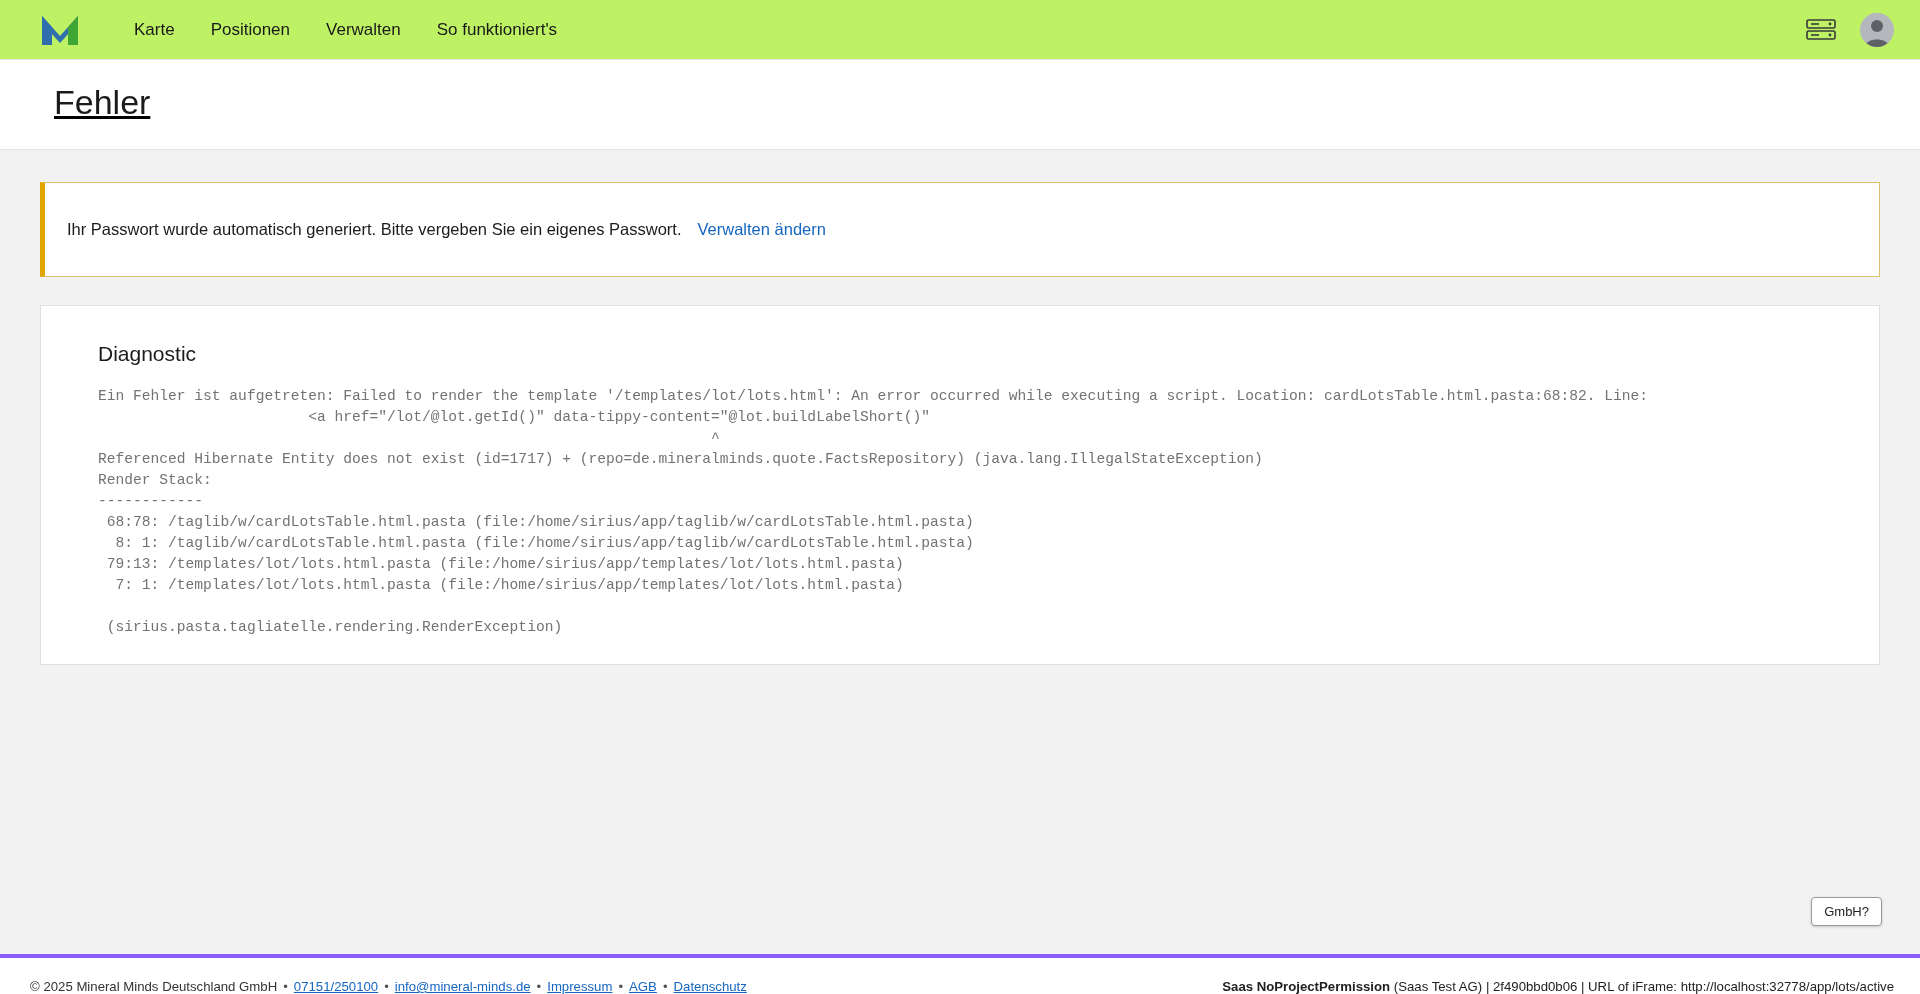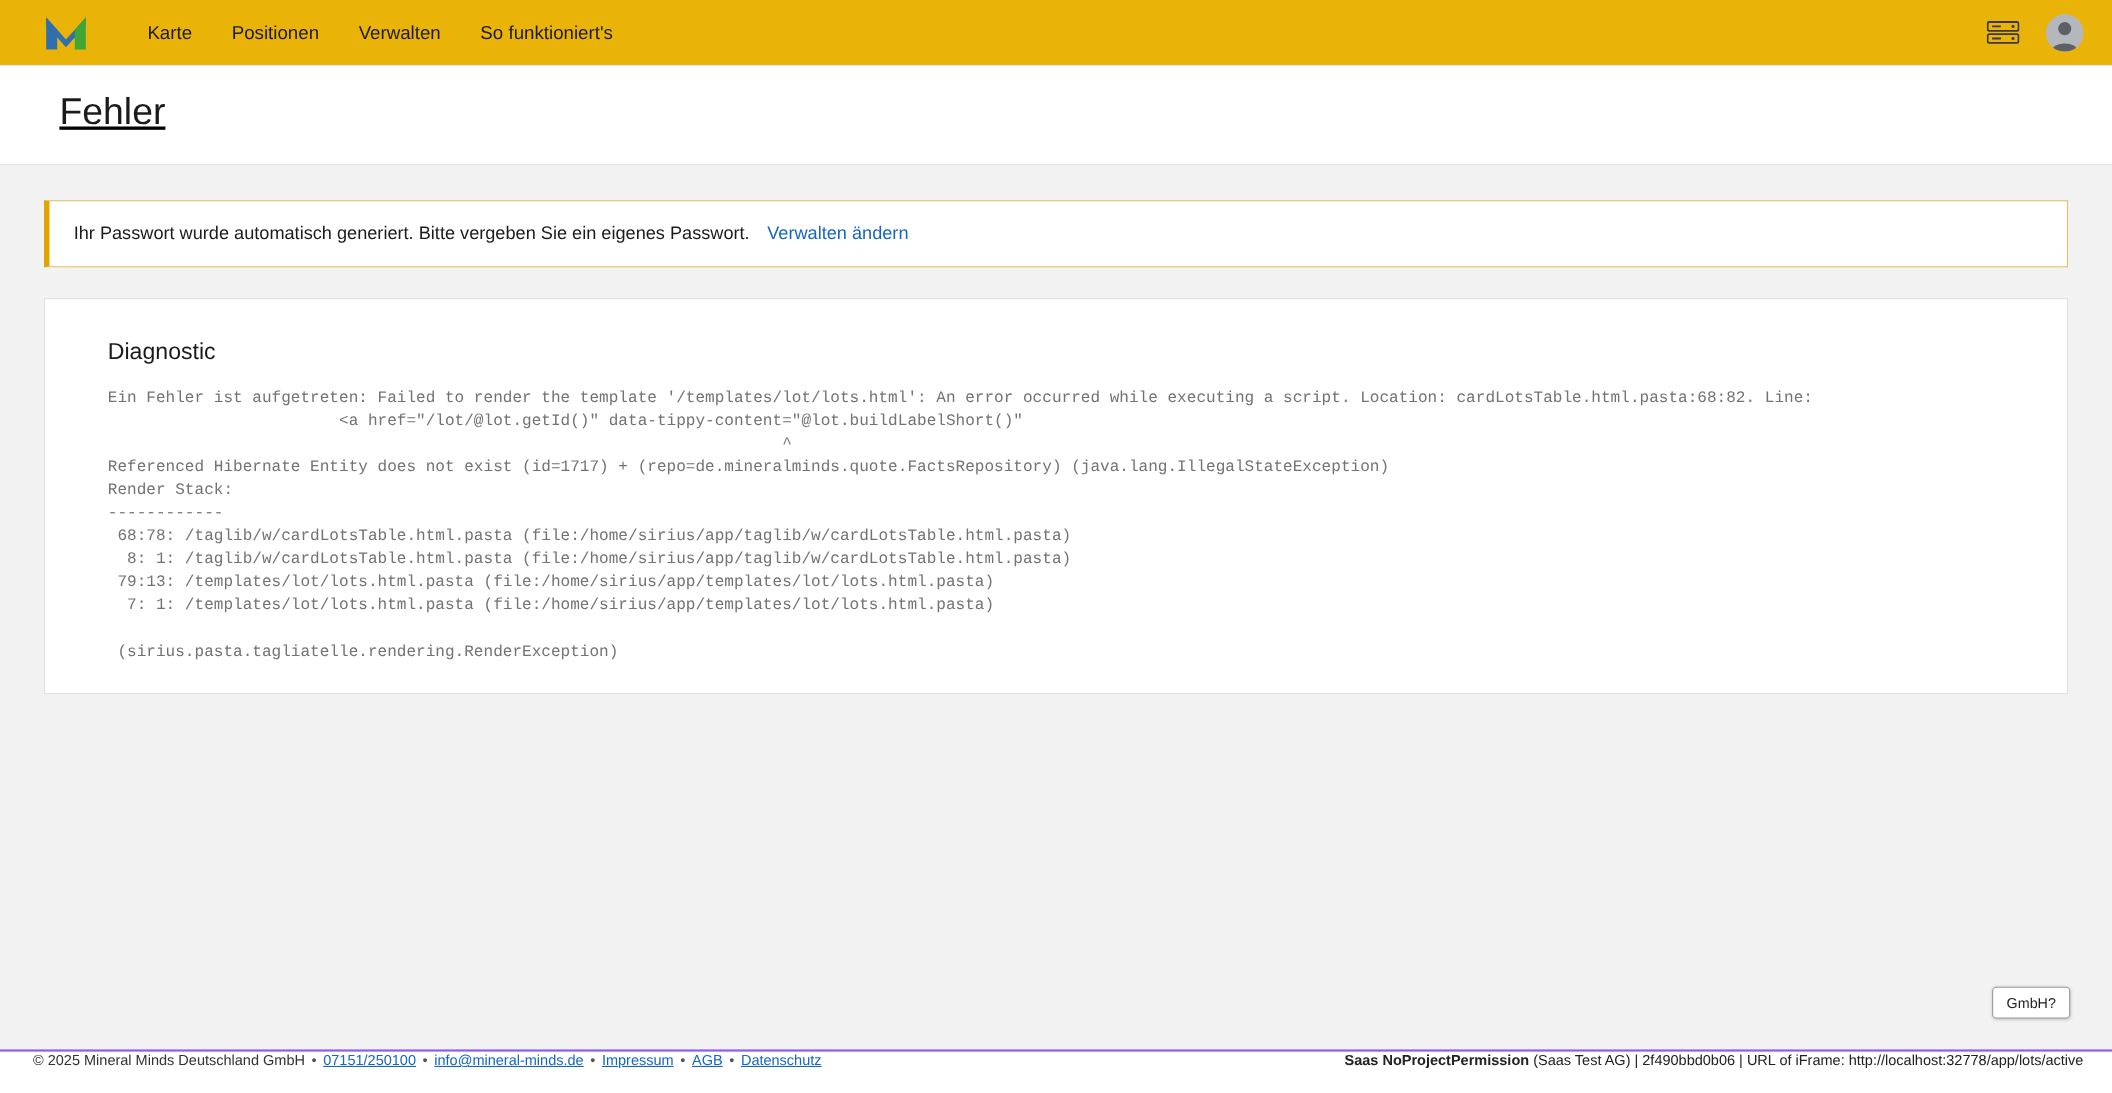--- a/index.html
+++ b/index.html
@@ -6,21 +6,21 @@
   html, body {
     margin: 0; padding: 0;
     width: 1920px; height: 994px;
     background: #f2f2f2;
     font-family: "Liberation Sans", sans-serif;
     overflow: hidden;
   }
   
   .navbar {
     height: 60px;
-    background: #eab308;
+    background: #bef264;
     border-bottom: 1px solid #e3e3e3;
     display: flex;
     align-items: center;
     padding: 0 26px 0 40px;
     position: relative;
   }
   .logo {
     width: 40px; height: 36px;
     margin-right: 44px;
     display: flex; align-items: center; justify-content: center;
@@ -67,21 +67,21 @@
     font-weight: normal;
     color: #1b1b1b;
     margin: 0;
     line-height: 1.2;
   }
   .alert {
     margin: 32px 40px 0 40px;
     background: #ffffff;
     border: 1px solid #dfc06a;
     border-left: 5px solid #e0a500;
-    padding: 20px 22px;
+    padding: 37px 22px;
     display: flex;
     align-items: center;
     font-size: 16.5px;
     color: #1b1b1b;
   }
   .alert-link {
     color: #1666c0;
     margin-left: 16px;
     text-decoration: none;
     cursor: pointer;
@@ -119,23 +119,23 @@
     padding: 6px 12px;
     box-shadow: 0 1px 3px rgba(0,0,0,.18);
     cursor: pointer;
   }
   
   .footer {
     position: absolute;
     left: 0; right: 0; bottom: 0;
     height: 40px;
     background: #ffffff;
-    border-top: 2px solid #8b5cf6;
-    display: flex;
-    align-items: flex-start;
+    border-top: 4px solid #8b5cf6;
+    display: flex;
+    align-items: flex-end;
     padding: 0 26px 0 30px;
     font-size: 13.2px;
     color: #333;
   }
   .footer-left { display: flex; align-items: center; gap: 0; white-space: nowrap; }
   .footer-sep { margin: 0 6px; color: #555; }
   .footer a {
     color: #1666c0;
     text-decoration: underline;
     cursor: pointer;

